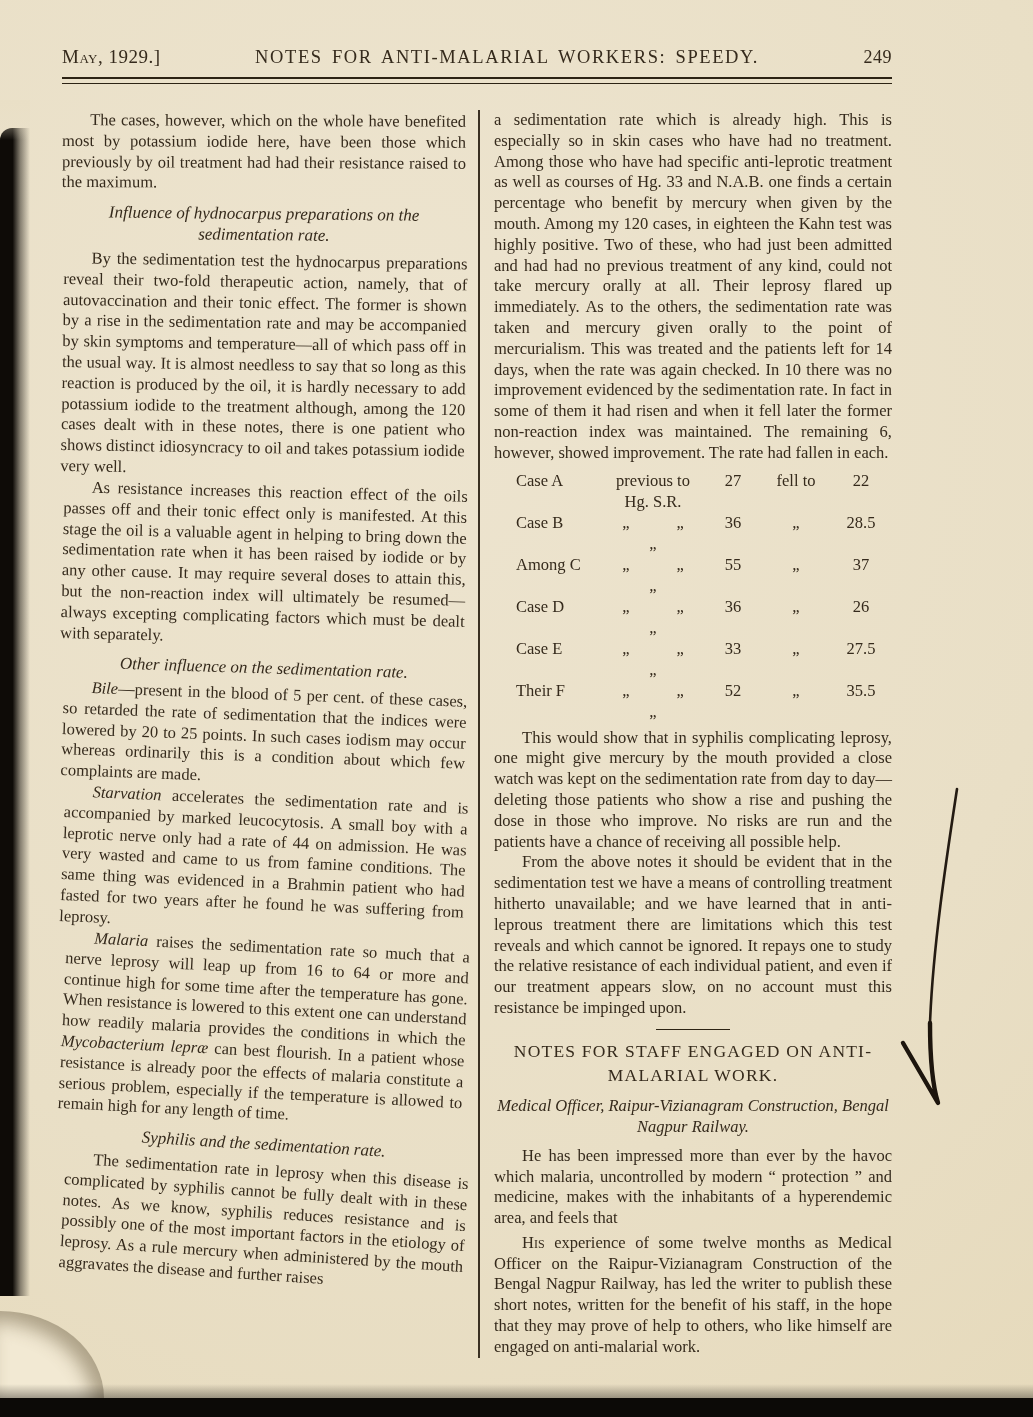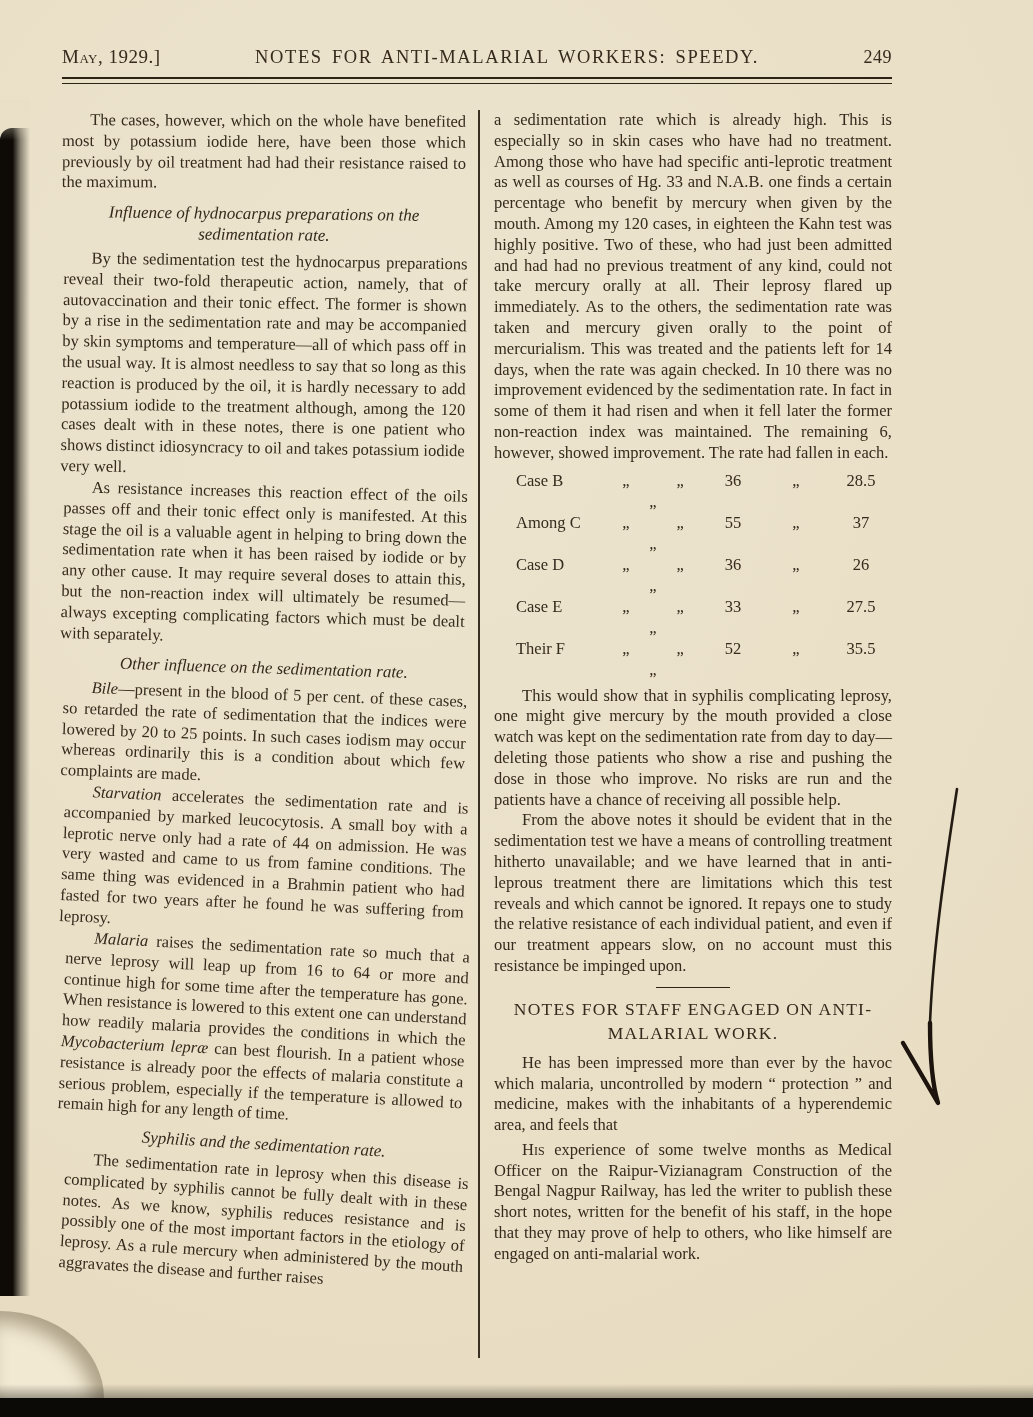--- a/index.html
+++ b/index.html
@@ -104,20 +104,27 @@
         </div>
       </div>
 
       <div class="divider"></div>
 
       <div class="col-right">
         <p class="para no-indent">a sedimentation rate which is already high. This is especially so in skin cases who have had no treatment. Among those who have had specific anti-leprotic treatment as well as courses of Hg. 33 and N.A.B. one finds a certain percentage who benefit by mercury when given by the mouth. Among my 120 cases, in eighteen the Kahn test was highly positive. Two of these, who had just been admitted and had had no previous treatment of any kind, could not take mercury orally at all. Their leprosy flared up immediately. As to the others, the sedimentation rate was taken and mercury given orally to the point of mercurialism. This was treated and the patients left for 14 days, when the rate was again checked. In 10 there was no improvement evidenced by the sedimentation rate. In fact in some of them it had risen and when it fell later the former non-reaction index was maintained. The remaining 6, however, showed improvement. The rate had fallen in each.</p>
 
         <div class="case-table">
           <div class="case-row">
+            <span class="case-label">Case A</span>
+            <span class="case-mid">previous to Hg. S.R.</span>
+            <span class="case-num">27</span>
+            <span class="case-link">fell to</span>
+            <span class="case-num">22</span>
+          </div>
+          <div class="case-row">
             <span class="case-label">Case B</span>
             <span class="case-mid dittos">„ „ „</span>
             <span class="case-num">36</span>
             <span class="case-link">„</span>
             <span class="case-num">28.5</span>
           </div>
           <div class="case-row">
             <span class="case-label">Among C</span>
             <span class="case-mid dittos">„ „ „</span>
             <span class="case-num">55</span>
@@ -147,20 +154,21 @@
           </div>
         </div>
 
         <p class="para">This would show that in syphilis complicating leprosy, one might give mercury by the mouth provided a close watch was kept on the sedimentation rate from day to day—deleting those patients who show a rise and pushing the dose in those who improve. No risks are run and the patients have a chance of receiving all possible help.</p>
 
         <p class="para">From the above notes it should be evident that in the sedimentation test we have a means of controlling treatment hitherto unavailable; and we have learned that in anti-leprous treatment there are limitations which this test reveals and which cannot be ignored. It repays one to study the relative resistance of each individual patient, and even if our treatment appears slow, on no account must this resistance be impinged upon.</p>
 
         <hr class="hr-short">
 
         <div class="a2-title">NOTES FOR STAFF ENGAGED ON ANTI-MALARIAL WORK.</div>
+        <div class="a2-affil">Medical Officer, Raipur-Vizianagram Construction, Bengal Nagpur Railway.</div>
 
         <p class="para">He has been impressed more than ever by the havoc which malaria, uncontrolled by modern “ protection ” and medicine, makes with the inhabitants of a hyperendemic area, and feels that</p>
         <p class="para mt4"><span class="lead-sc">His</span><span> experience of some twelve months as Medical Officer on the Raipur-Vizianagram Construction of the Bengal Nagpur Railway, has led the writer to publish these short notes, written for the benefit of his staff, in the hope that they may prove of help to others, who like himself are engaged on anti-malarial work.</span></p>
       </div>
     </div>
   </div>
 
   <svg class="tick-svg" width="120" height="350" viewBox="0 0 120 350">
     <path d="M 72 14 C 62 80, 48 170, 45 248 C 44 285, 48 310, 53 328" fill="none" stroke="#241b12" stroke-width="2.6" stroke-linecap="round"></path>
     <path d="M 45 248 C 45 290, 49 315, 53 328 L 18 268" fill="none" stroke="#1d150d" stroke-width="4.4" stroke-linecap="round" stroke-linejoin="round"></path>

